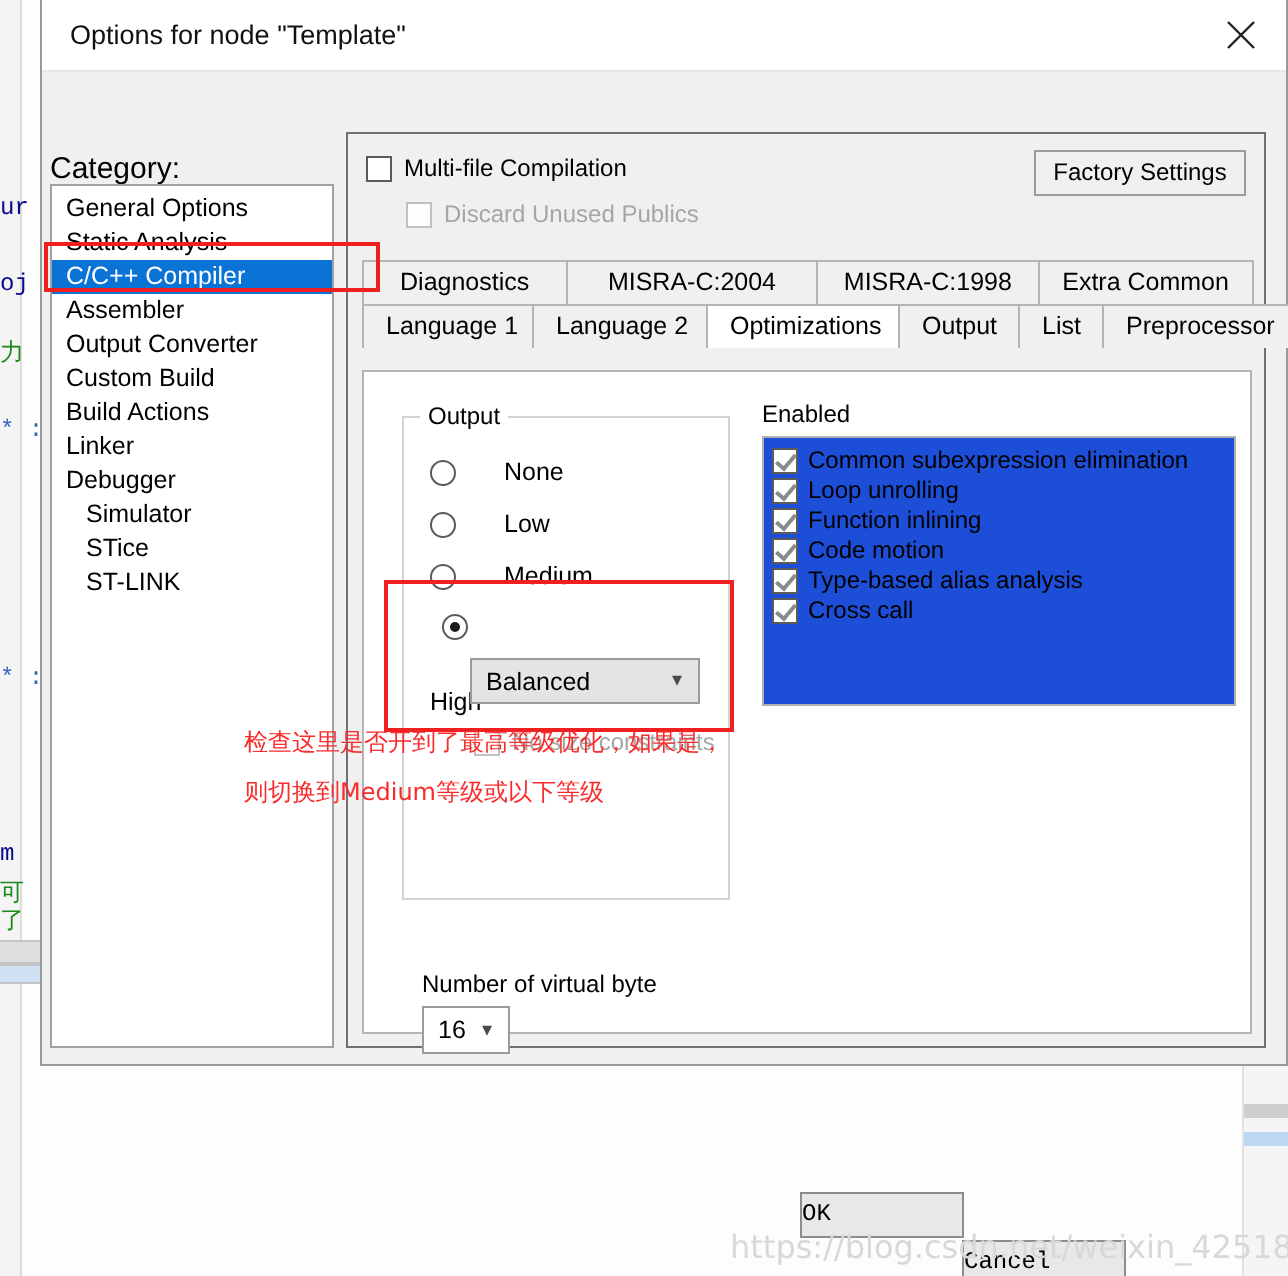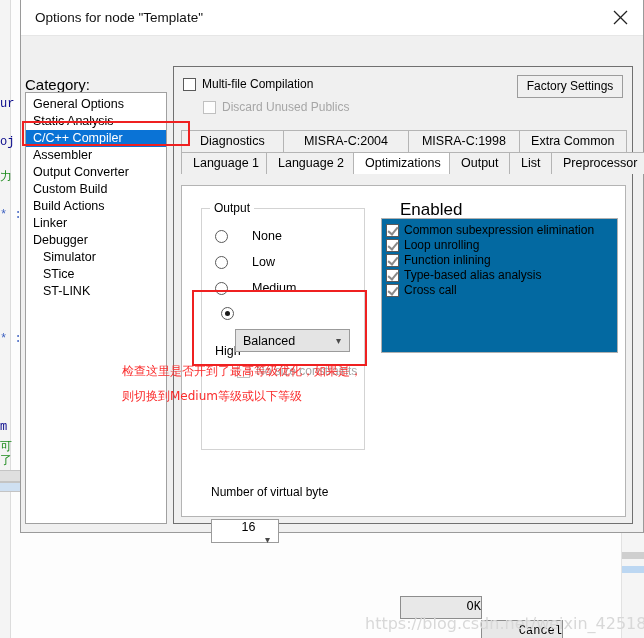--- a/index.html
+++ b/index.html
@@ -141,33 +141,33 @@
   .combo{
     position:absolute;background:#e4e4e4;border:1px solid #9b9b9b;
     box-sizing:border-box;display:flex;align-items:center;
     font-size:12.5px;padding-left:7px;cursor:pointer;
   }
   .combo.white{background:#ffffff;}
   .combo .caret{
     margin-left:auto;margin-right:8px;font-size:10px;color:#4a4a4a;
   }
 
-  .enabled-title{position:absolute;font-size:17px;margin-left:19px;}
+  .enabled-title{position:absolute;font-size:12px;}
   .enabled-list{
-    position:absolute;border:1px solid #b0b0b0;background:#0369a1;
+    position:absolute;border:1px solid #b0b0b0;background:#1d4ed8;
     box-sizing:border-box;padding:4px 0 0 4px;
   }
   .enabled-list .chk-row{position:static;margin-bottom:1px;gap:5px;}
 
   .static-label{position:absolute;font-size:12px;color:#000;}
 
   
   .btn{
     position:absolute;width:82px;height:23px;background:#e8e8e8;
-    border:1px solid #8d8d8d;font-size:12px;text-align:right;
+    border:1px solid #8d8d8d;font-size:12px;text-align:left;
     line-height:21px;cursor:pointer;box-sizing:border-box;
     font-family:"Liberation Mono","DejaVu Sans Mono",monospace;
   }
 
   
   .red-rect{
     position:absolute;border:2px solid #ef2020;box-sizing:border-box;
     pointer-events:none;z-index:40;
   }
   .red-text{
@@ -307,30 +307,34 @@
           <div class="chk-row">
             <span class="cb checked"></span>
             <span class="chk-label">Loop unrolling</span>
           </div>
           <div class="chk-row">
             <span class="cb checked"></span>
             <span class="chk-label">Function inlining</span>
           </div>
           <div class="chk-row">
             <span class="cb checked"></span>
+            <span class="chk-label">Code motion</span>
+          </div>
+          <div class="chk-row">
+            <span class="cb checked"></span>
             <span class="chk-label">Type-based alias analysis</span>
           </div>
           <div class="chk-row">
             <span class="cb checked"></span>
             <span class="chk-label">Cross call</span>
           </div>
         </div>
 
         <div class="static-label" style="left:29px;top:299px;">Number of virtual byte</div>
-        <div class="combo white" style="left:29px;top:333px;width:68px;height:24px;flex-direction:column;">
+        <div class="combo white" style="left:29px;top:317px;width:44px;height:24px;">
           <span>16</span>
           <span class="caret">▾</span>
         </div>
 
       </div>
     </div>
   </div>
 </div>
 
 <div class="btn" style="left:400px;top:596px;">OK</div>

